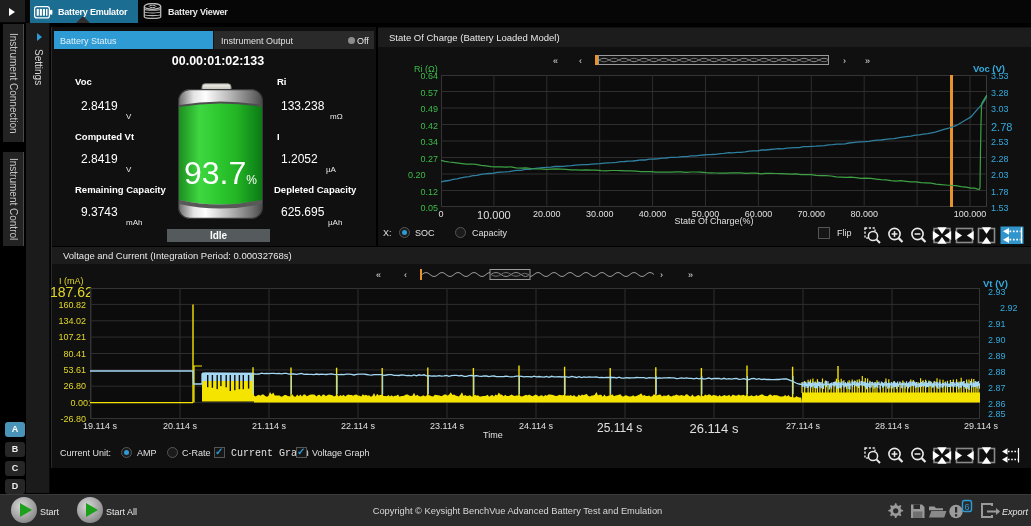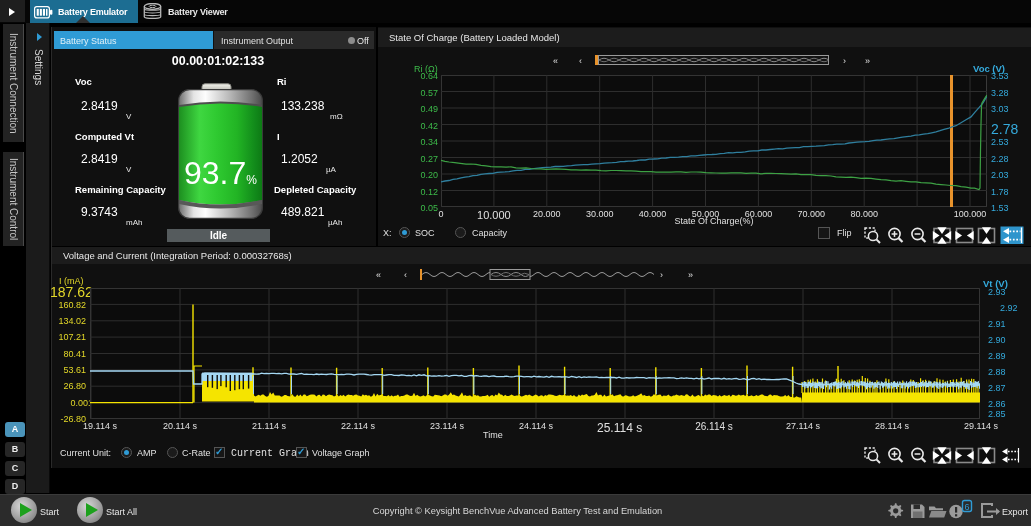--- a/index.html
+++ b/index.html
@@ -74,21 +74,21 @@
 <div class="abs" style="left:81px;top:205px;font-size:12px;color:#fff;">9.3743</div>
 <div class="abs" style="left:126px;top:218px;font-size:8px;color:#e8e8e8;">mAh</div>
 
 <div class="abs" style="left:277px;top:76px;font-size:9.5px;font-weight:bold;color:#fff;">Ri</div>
 <div class="abs" style="left:281px;top:99px;font-size:12px;color:#fff;">133.238</div>
 <div class="abs" style="left:330px;top:112px;font-size:8px;color:#e8e8e8;">mΩ</div>
 <div class="abs" style="left:277px;top:131px;font-size:9.5px;font-weight:bold;color:#fff;">I</div>
 <div class="abs" style="left:281px;top:152px;font-size:12px;color:#fff;">1.2052</div>
 <div class="abs" style="left:326px;top:165px;font-size:8px;color:#e8e8e8;">µA</div>
 <div class="abs" style="left:274px;top:184px;font-size:9.5px;font-weight:bold;color:#fff;">Depleted Capacity</div>
-<div class="abs" style="left:281px;top:205px;font-size:12px;color:#fff;">489.821</div>
+<div class="abs" style="left:281px;top:205px;font-size:12px;color:#fff;">625.695</div>
 <div class="abs" style="left:328px;top:218px;font-size:8px;color:#e8e8e8;">µAh</div>
 
 <svg class="abs" style="left:178px;top:83px" width="85" height="136" viewBox="0 0 85 136">
 <defs>
 <linearGradient id="metal" x1="0" y1="0" x2="1" y2="0">
  <stop offset="0" stop-color="#6a6a6a"></stop>
         <stop offset="0.18" stop-color="#e4e4e4"></stop>
         <stop offset="0.32" stop-color="#fdfdfd"></stop>
         <stop offset="0.62" stop-color="#b5b5b5"></stop>
         <stop offset="0.88" stop-color="#6f6f6f"></stop>
@@ -134,27 +134,27 @@
 
 <div class="abs" style="left:414px;top:64px;font-size:9px;color:#3dbb4a;">Ri (Ω)</div>
 <div class="abs" style="left:973px;top:63px;font-size:9.5px;font-weight:bold;color:#35aadc;text-align:right;">Voc (V)</div>
 
 <div class="abs" style="left:408px;top:71.0px;width:30px;text-align:right;font-size:9px;color:#3dbb4a;">0.64</div>
 <div class="abs" style="left:408px;top:87.5px;width:30px;text-align:right;font-size:9px;color:#3dbb4a;">0.57</div>
 <div class="abs" style="left:408px;top:104.0px;width:30px;text-align:right;font-size:9px;color:#3dbb4a;">0.49</div>
 <div class="abs" style="left:408px;top:120.5px;width:30px;text-align:right;font-size:9px;color:#3dbb4a;">0.42</div>
 <div class="abs" style="left:408px;top:137.0px;width:30px;text-align:right;font-size:9px;color:#3dbb4a;">0.34</div>
 <div class="abs" style="left:408px;top:153.5px;width:30px;text-align:right;font-size:9px;color:#3dbb4a;">0.27</div>
-<div class="abs" style="left:408px;top:170.0px;width:30px;text-align:right;font-size:9px;color:#3dbb4a;">0.20</div>
+<div class="abs" style="left:408px;top:170.0px;width:30px;font-size:9px;color:#3dbb4a;">0.20</div>
 <div class="abs" style="left:408px;top:186.5px;width:30px;text-align:right;font-size:9px;color:#3dbb4a;">0.12</div>
 <div class="abs" style="left:408px;top:203.0px;width:30px;text-align:right;font-size:9px;color:#3dbb4a;">0.05</div>
 <div class="abs" style="left:991px;top:71.0px;width:30px;font-size:9px;color:#35aadc;">3.53</div>
 <div class="abs" style="left:991px;top:87.5px;width:30px;font-size:9px;color:#35aadc;">3.28</div>
 <div class="abs" style="left:991px;top:104.0px;width:30px;font-size:9px;color:#35aadc;">3.03</div>
-<div class="abs" style="left:991px;top:120.5px;width:30px;font-size:14px;color:#35aadc;">2.78</div>
+<div class="abs" style="left:991px;top:120.5px;width:30px;font-size:11px;color:#35aadc;">2.78</div>
 <div class="abs" style="left:991px;top:137.0px;width:30px;font-size:9px;color:#35aadc;">2.53</div>
 <div class="abs" style="left:991px;top:153.5px;width:30px;font-size:9px;color:#35aadc;">2.28</div>
 <div class="abs" style="left:991px;top:170.0px;width:30px;font-size:9px;color:#35aadc;">2.03</div>
 <div class="abs" style="left:991px;top:186.5px;width:30px;font-size:9px;color:#35aadc;">1.78</div>
 <div class="abs" style="left:991px;top:203.0px;width:30px;font-size:9px;color:#35aadc;">1.53</div>
 
 <div class="abs" style="left:441px;top:75px;width:546px;height:132px;background:#0c0c0c;border:1px solid #3a3a3a;"></div>
 <svg width="546" height="132" viewBox="0 0 546 132" style="position:absolute;left:441px;top:75px">
     <path d="M0 0.0H546 M0 16.5H546 M0 33.0H546 M0 49.5H546 M0 66.0H546 M0 82.5H546 M0 99.0H546 M0 115.5H546 M0 132.0H546 M0.0 0V132 M52.9 0V132 M105.8 0V132 M158.7 0V132 M211.6 0V132 M264.5 0V132 M317.4 0V132 M370.3 0V132 M423.2 0V132 M476.1 0V132 M529.0 0V132" stroke="#2e2e2e" stroke-width="1" fill="none"></path>
     <rect x="509" y="0" width="3" height="132" fill="#e8932c"></rect>
@@ -276,21 +276,21 @@
     <path d="M712.5 94.4 V98.9 M713.9 93.7 V98.8 M715.0 94.0 V100.5 M716.0 94.1 V98.3 M717.1 95.5 V100.0 M718.3 94.0 V99.7 M719.5 93.4 V98.2 M720.7 95.0 V100.2 M721.7 94.7 V99.1 M722.9 93.5 V98.3 M724.3 94.3 V100.0 M725.6 94.5 V99.9 M726.8 94.5 V100.4 M727.7 95.3 V99.9 M728.7 93.4 V97.9 M729.6 94.0 V98.7 M730.9 94.2 V100.5 M732.2 93.8 V99.9 M733.5 95.4 V101.1 M735.0 93.5 V97.8 M736.5 93.1 V99.3 M738.0 93.3 V97.3 M739.4 95.4 V101.5 M740.7 94.9 V99.3 M741.6 94.6 V100.7 M743.1 94.3 V97.8 M744.1 94.1 V98.3 M745.0 93.5 V98.5 M746.0 93.3 V97.3 M746.9 95.0 V101.1 M748.0 94.6 V100.7 M749.0 93.8 V100.0 M750.4 94.6 V100.4 M751.6 93.8 V99.3 M753.0 93.1 V97.6 M754.0 95.2 V99.6 M755.3 94.1 V98.7 M756.5 95.2 V100.7 M757.7 93.4 V97.9 M758.9 94.6 V101.1 M760.0 95.4 V101.6 M761.1 93.6 V97.8 M762.6 93.4 V98.9 M763.9 93.4 V97.0 M765.2 93.1 V98.3 M766.6 94.2 V98.6 M767.6 93.8 V98.2 M768.6 94.8 V100.1 M769.9 93.3 V97.5 M771.4 93.0 V97.6 M772.7 93.6 V97.7 M774.0 93.6 V98.1 M775.2 93.7 V99.2 M776.5 94.9 V101.3 M777.4 93.6 V100.1 M778.8 94.9 V99.1 M779.8 93.7 V99.9 M781.2 93.9 V99.4 M782.5 93.7 V97.5 M783.9 94.8 V100.7 M785.2 93.9 V99.4 M786.3 95.3 V99.1 M787.7 93.9 V100.1 M789.0 93.4 V97.0 M790.1 95.4 V101.2 M791.4 93.5 V97.7 M792.6 94.3 V99.7 M793.5 95.1 V99.3 M794.8 93.8 V98.2 M796.3 93.5 V98.6 M797.7 95.1 V100.7 M798.7 94.6 V99.5 M799.8 94.9 V100.5 M801.3 94.1 V98.0 M802.3 94.8 V100.5 M803.6 94.0 V99.2 M804.5 93.2 V99.1 M805.5 94.6 V99.0 M806.5 95.0 V101.1 M807.6 93.4 V98.3 M808.6 95.4 V99.0 M809.8 93.4 V96.9 M811.3 94.7 V100.3 M812.6 95.0 V100.3 M813.9 93.8 V97.6 M815.3 94.8 V100.6 M816.6 93.2 V98.7 M817.5 95.2 V98.7 M818.6 94.3 V100.4 M819.9 93.3 V99.0 M820.9 93.8 V98.4 M822.3 93.5 V98.0 M823.3 93.6 V97.8 M824.5 93.4 V97.7 M825.4 94.5 V100.0 M826.5 94.1 V99.4 M828.0 95.4 V99.3 M829.4 95.0 V99.2 M830.5 94.3 V98.6 M831.5 94.0 V99.1 M832.8 93.1 V97.9 M833.8 95.3 V99.2 M834.8 93.9 V98.1 M836.2 93.1 V99.4 M837.4 94.8 V99.1 M838.6 93.5 V99.3 M839.9 93.6 V98.1 M840.8 93.2 V98.5 M842.3 95.3 V99.8 M843.4 94.6 V99.6 M844.8 93.5 V98.1 M846.2 93.7 V99.3 M847.4 94.2 V100.2 M848.9 94.4 V100.9 M849.9 93.8 V98.4 M851.0 95.5 V99.4 M852.5 94.8 V100.1 M853.6 95.1 V98.7 M855.1 93.9 V98.1 M856.0 95.0 V98.6 M857.4 93.6 V100.0 M858.7 95.5 V99.1 M859.8 95.5 V99.1 M860.9 93.9 V98.8 M862.2 94.0 V98.6 M863.3 93.9 V99.5 M864.7 94.4 V98.7 M866.2 93.7 V99.3 M867.5 94.3 V98.6 M868.6 94.8 V101.2 M870.1 94.1 V99.5 M871.2 93.6 V99.7 M872.5 93.8 V97.7 M873.8 93.1 V98.9 M874.8 95.2 V98.9 M875.7 95.3 V100.7 M876.9 93.6 V99.3 M877.9 95.3 V101.1 M879.2 95.5 V101.9 M880.6 93.0 V97.6 M881.6 94.1 V100.1 M883.0 94.4 V98.9 M884.0 94.7 V99.1 M885.1 93.1 V99.1 M886.1 93.5 V98.4 M887.1 94.0 V100.2 M888.3 93.0 V98.1 M889.6 95.3 V100.8" stroke="#a5d8f3" stroke-width="1.2" fill="none"></path>
     <path d="M712 96.5 H890" stroke="#a5d8f3" stroke-width="1" opacity="0.85" fill="none"></path>
   </svg>
 <div class="abs" style="left:72.0px;top:421px;width:56px;text-align:center;font-size:9px;color:#e0e0e0;">19.114 s</div>
 <div class="abs" style="left:152.0px;top:421px;width:56px;text-align:center;font-size:9px;color:#e0e0e0;">20.114 s</div>
 <div class="abs" style="left:241.0px;top:421px;width:56px;text-align:center;font-size:9px;color:#e0e0e0;">21.114 s</div>
 <div class="abs" style="left:330.0px;top:421px;width:56px;text-align:center;font-size:9px;color:#e0e0e0;">22.114 s</div>
 <div class="abs" style="left:419.0px;top:421px;width:56px;text-align:center;font-size:9px;color:#e0e0e0;">23.114 s</div>
 <div class="abs" style="left:508.0px;top:421px;width:56px;text-align:center;font-size:9px;color:#e0e0e0;">24.114 s</div>
 <div class="abs" style="left:597.0px;top:421px;width:56px;font-size:12px;color:#e0e0e0;">25.114 s</div>
-<div class="abs" style="left:686.0px;top:421px;width:56px;text-align:center;font-size:10px;color:#e0e0e0;">26.114 s</div>
+<div class="abs" style="left:686.0px;top:421px;width:56px;text-align:center;font-size:13px;color:#e0e0e0;">26.114 s</div>
 <div class="abs" style="left:775.0px;top:421px;width:56px;text-align:center;font-size:9px;color:#e0e0e0;">27.114 s</div>
 <div class="abs" style="left:864.0px;top:421px;width:56px;text-align:center;font-size:9px;color:#e0e0e0;">28.114 s</div>
 <div class="abs" style="left:953.0px;top:421px;width:56px;text-align:center;font-size:9px;color:#e0e0e0;">29.114 s</div>
 <div class="abs" style="left:483px;top:430px;font-size:9px;color:#e0e0e0;">Time</div>
 
 <div class="abs" style="left:60px;top:448px;font-size:9px;color:#e0e0e0;">Current Unit:</div>
 <div class="abs" style="left:121px;top:447px;width:11px;height:11px;border-radius:50%;background:#1b1b1b;border:1px solid #555;"></div>
 <div class="abs" style="left:124px;top:450px;width:5px;height:5px;border-radius:50%;background:#2f9bd5;"></div>
 <div class="abs" style="left:137px;top:448px;font-size:9px;color:#e0e0e0;">AMP</div>
 <div class="abs" style="left:167px;top:447px;width:11px;height:11px;border-radius:50%;background:#1b1b1b;border:1px solid #555;"></div>
@@ -360,13 +360,13 @@
       <rect x="71" y="16.2" width="2.2" height="2.2" fill="#2b2b2b"></rect>
     </g>
     <rect x="78.5" y="2.5" width="9" height="11" rx="2" fill="none" stroke="#2f9bd5" stroke-width="1.4"></rect>
     <text x="83" y="11.5" font-size="9" fill="#2f9bd5" text-anchor="middle" font-family="Liberation Sans">6</text>
     <g stroke="#9a9a9a" stroke-width="2" fill="none">
       <path d="M108 8 v-2 h-10 v13 h10 v-2"></path>
       <path d="M103 13.5 h12" stroke-width="2"></path>
       <path d="M112 10 l4 3.5 l-4 3.5" fill="#9a9a9a" stroke="none"></path>
     </g>
   </svg>
-<div class="abs" style="left:1002px;top:507px;font-size:9px;color:#e8e8e8;">Export</div>
+<div class="abs" style="left:1002px;top:507px;font-size:9px;color:#e8e8e8;font-style:italic;">Export</div>
 
 </body></html>

